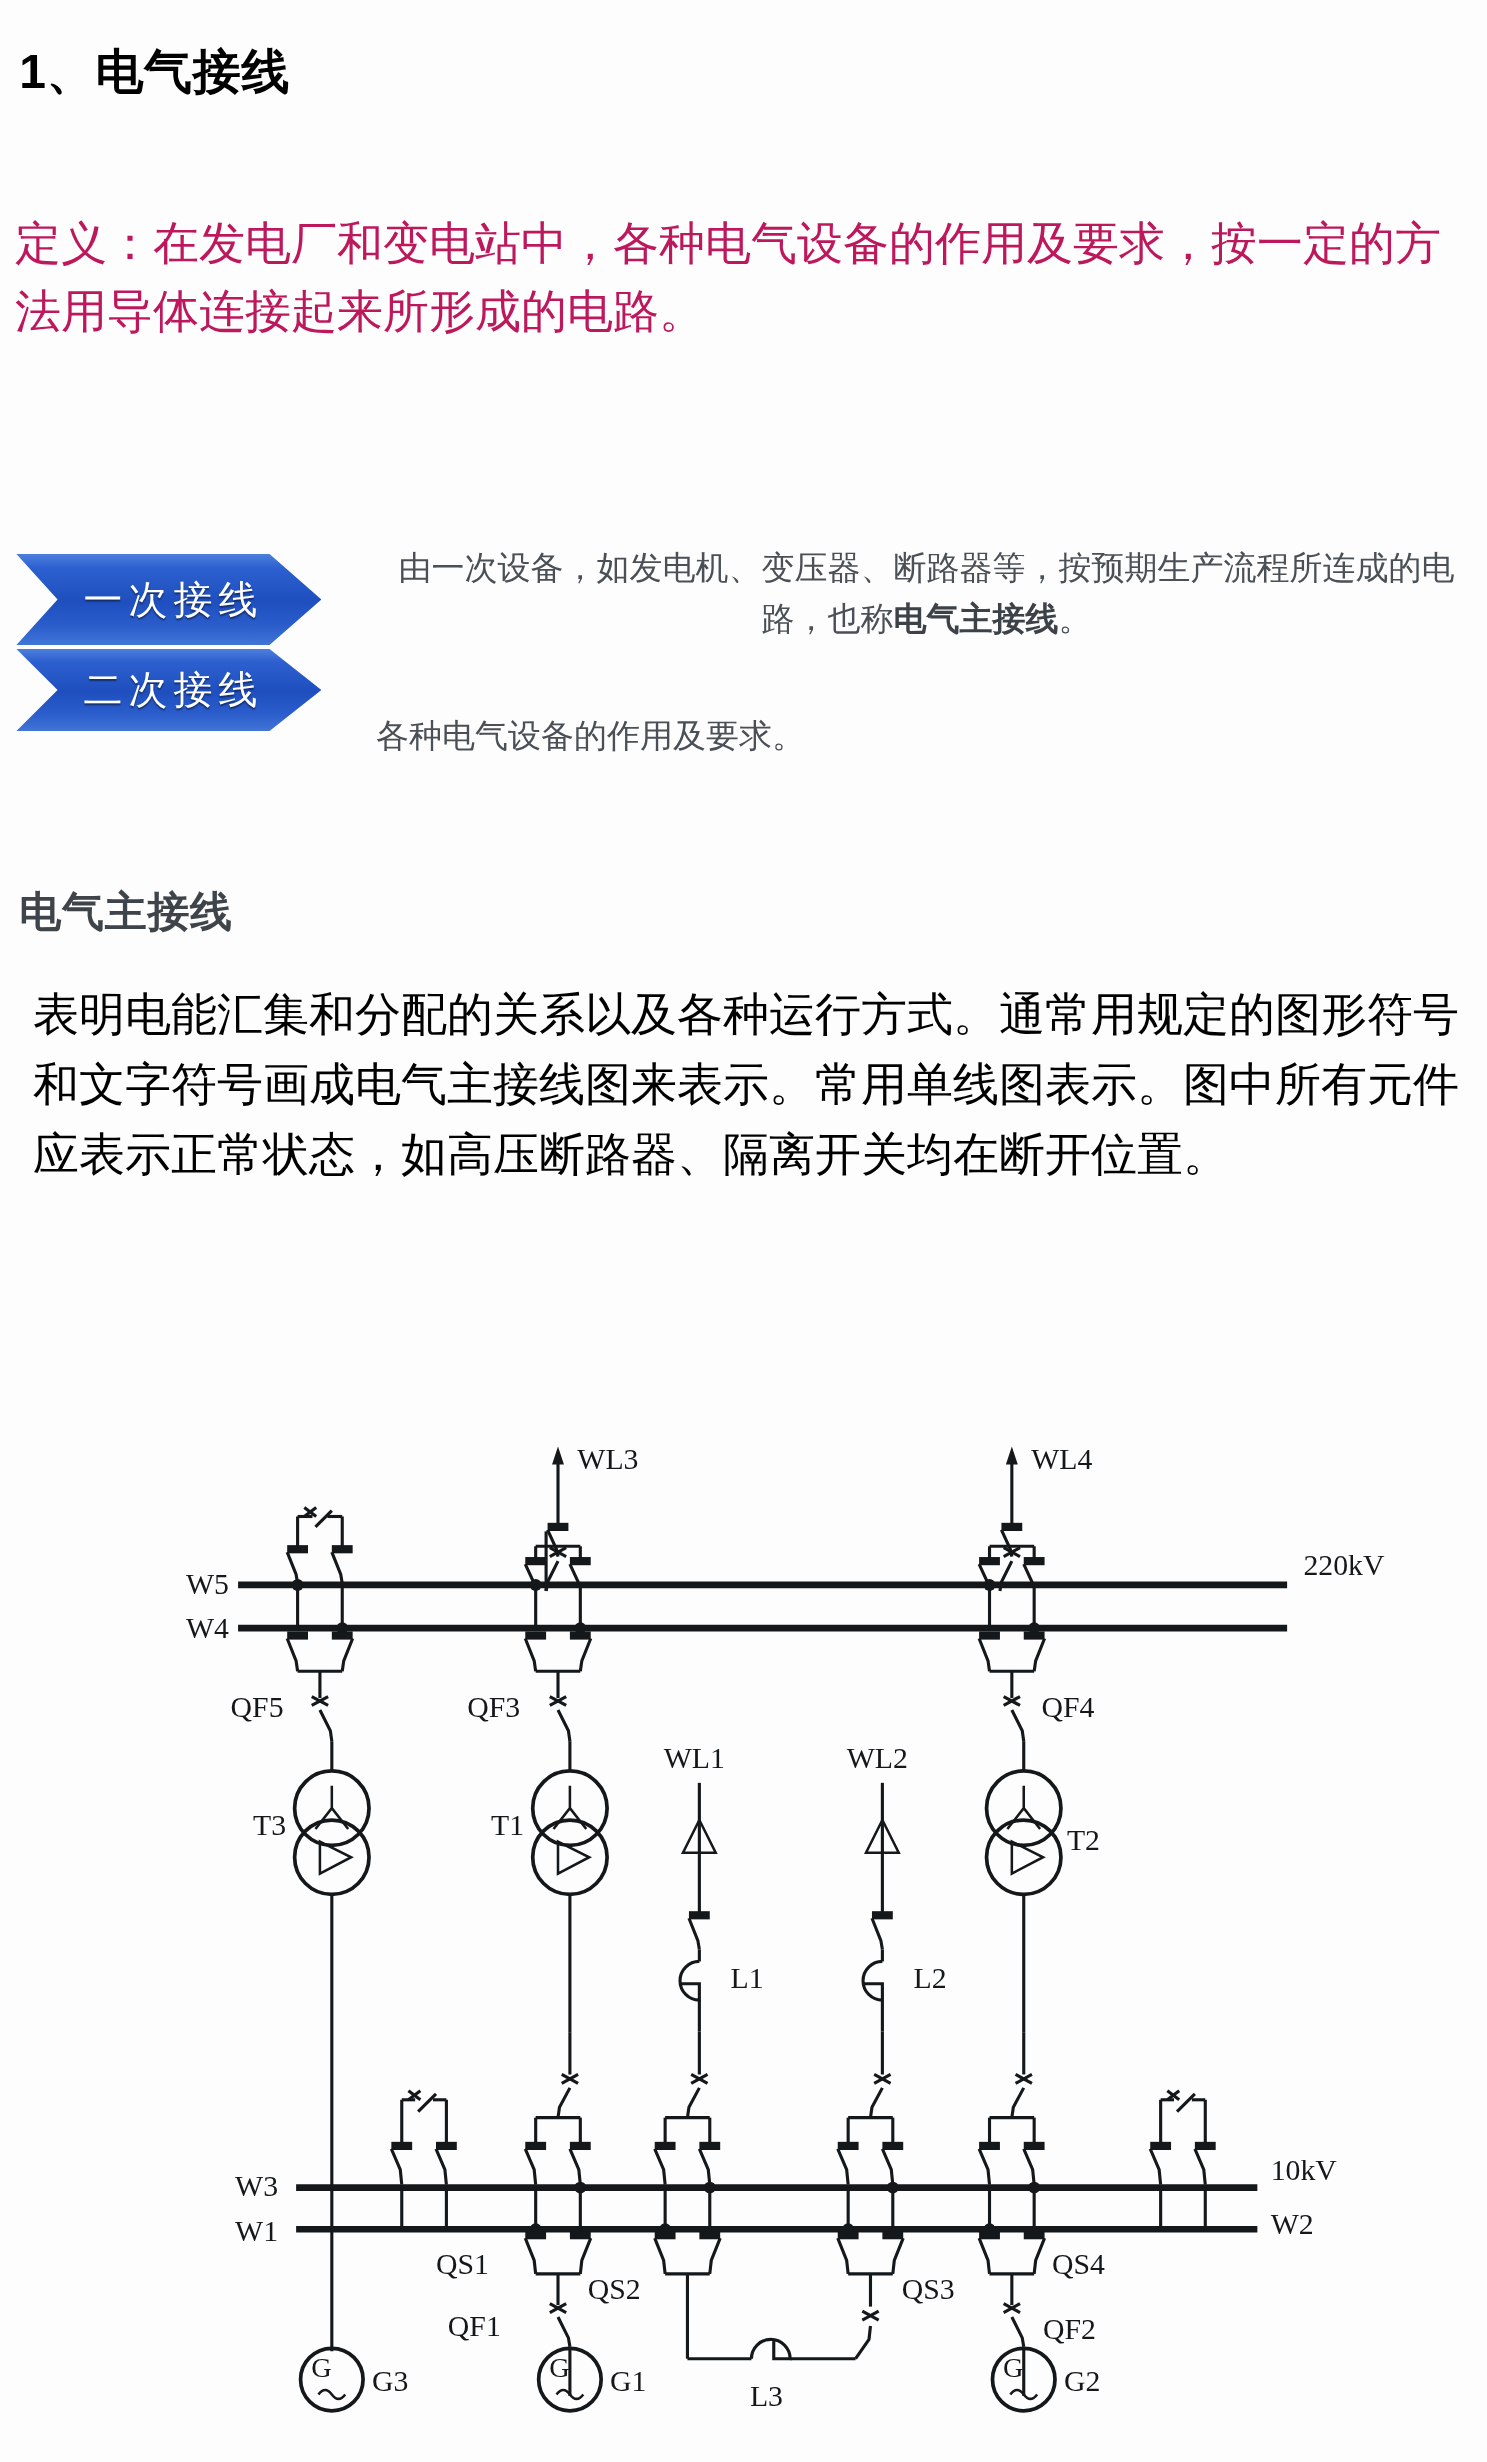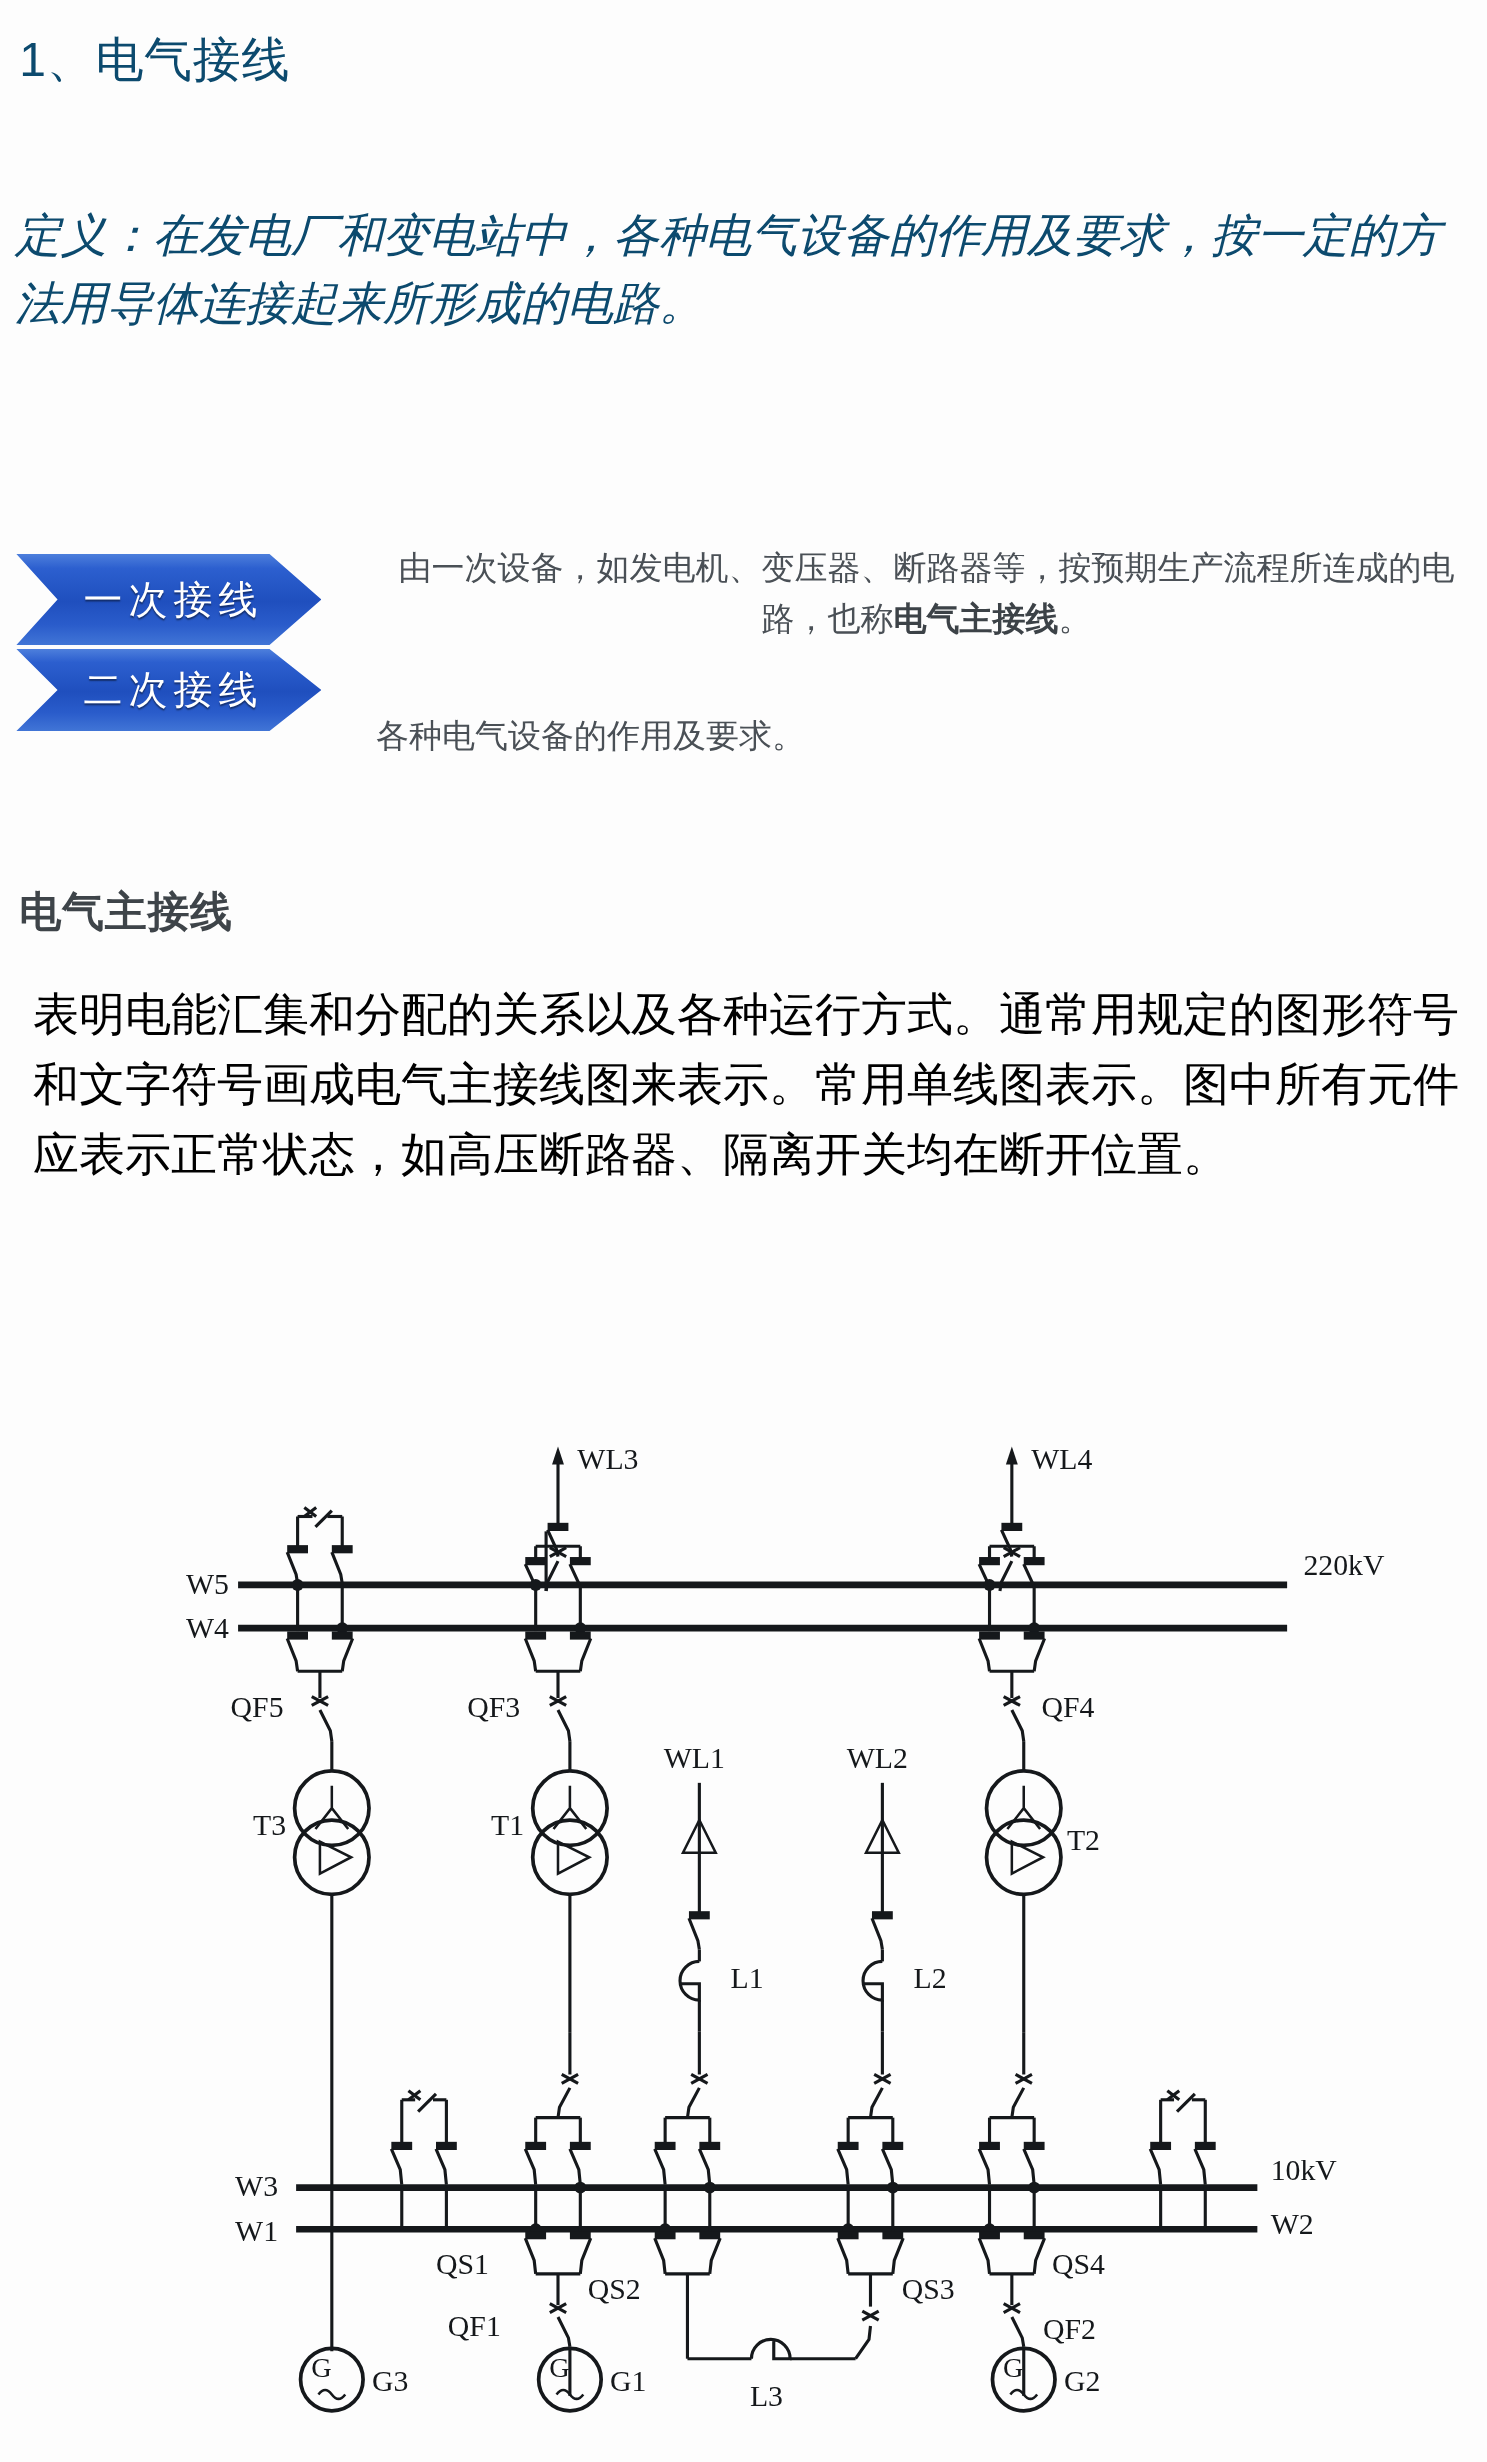--- a/index.html
+++ b/index.html
@@ -8,29 +8,28 @@
     background:#fdfdfd;
     font-family:"Liberation Sans","DejaVu Sans",sans-serif;
     color:#4a5056;
     overflow:hidden;
     position:relative;
   }
   .page{position:relative;width:1488px;height:2462px;}
 
   
   .h-num{
-    position:absolute;left:19.3px;top:28px;
-    font-size:48px;font-weight:normal;color:#0c4a6e;
+    position:absolute;left:19.3px;top:40px;
+    font-size:48px;font-weight:bold;color:#000000;
     letter-spacing:0.7px;white-space:nowrap;
   }
   .para1{
-    position:absolute;left:15px;top:201px;width:1466px;
-    font-size:46px;line-height:1.48;color:#0c4a6e;
+    position:absolute;left:15px;top:209px;width:1466px;
+    font-size:46px;line-height:1.48;color:#be185d;
     letter-spacing:0px;
-    font-style:italic;
   }
   .h-sub{
     position:absolute;left:19.3px;top:884px;
     font-size:42px;font-weight:bold;color:#3e4449;
     white-space:nowrap;letter-spacing:0.7px;
   }
   .para2{
     position:absolute;left:33px;top:980px;width:1469px;
     font-size:46px;line-height:1.52;color:#000000;font-family:Liberation Serif, serif;
   }

